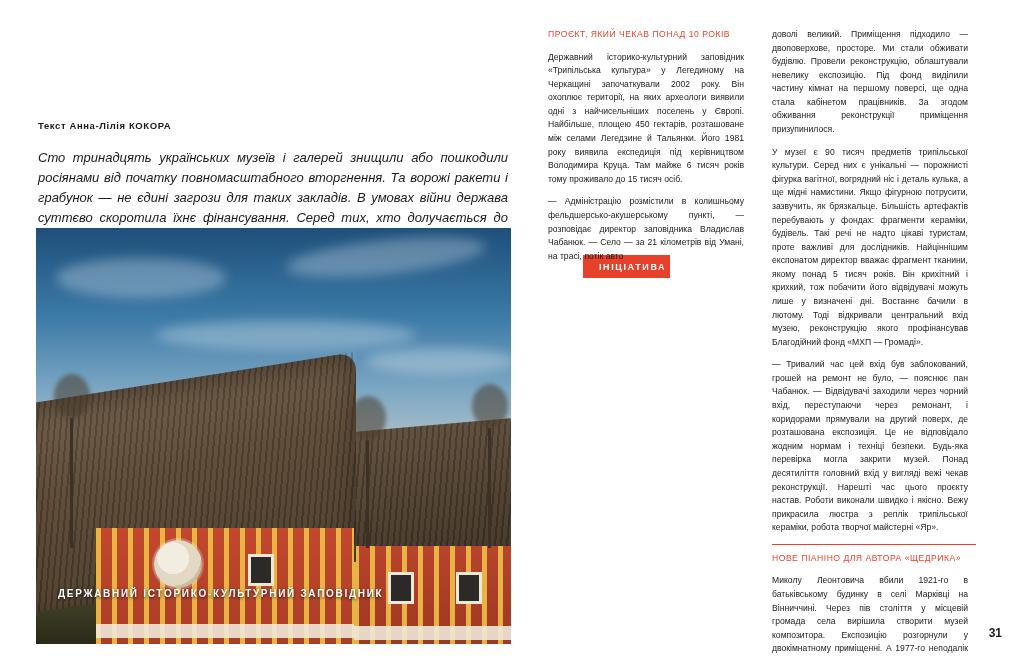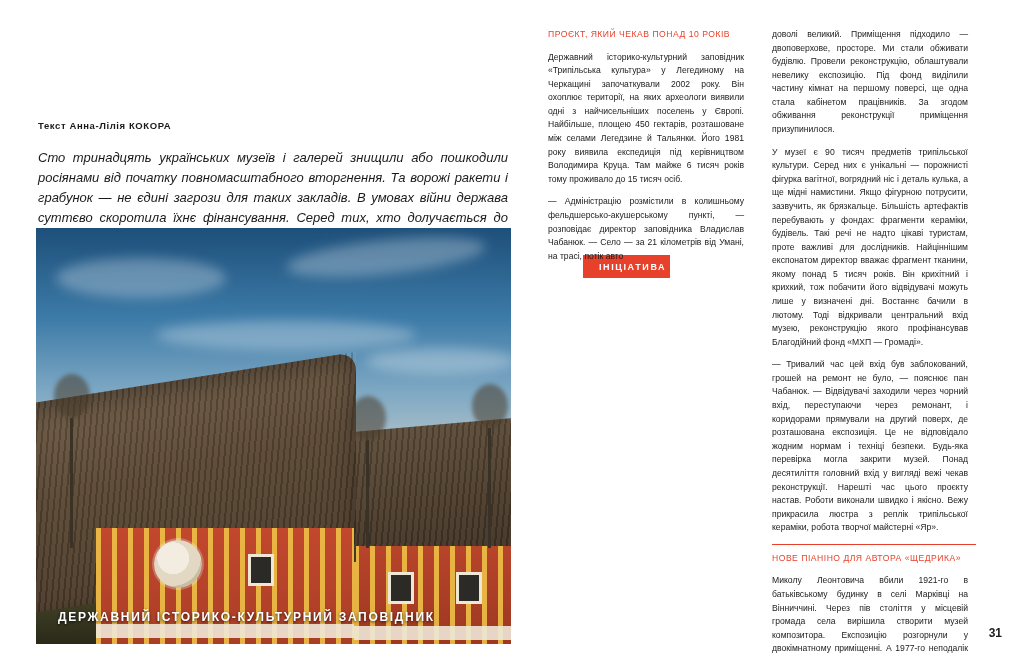--- a/index.html
+++ b/index.html
@@ -158,23 +158,23 @@
     width: 36px; height: 44px;
     border-radius: 50%;
     background: rgba(72,60,44,0.55);
     filter: blur(2px);
   }
   .t1 { left: 34px; height: 130px; }
   .t2 { left: 330px; height: 108px; }
   .t3 { left: 452px; height: 120px; }
   .photo-caption {
     position: absolute;
-    left: 22px; bottom: 17px;
+    left: 22px; bottom: 42px;
     color: #ffffff;
-    font-size: 12px;
+    font-size: 10px;
     font-weight: bold;
     letter-spacing: 1.7px;
     line-height: 1.7;
     text-shadow: 0 1px 3px rgba(0,0,0,0.8);
   }
 
   
   .badge {
     position: absolute;
     left: 539px; top: 255px;

